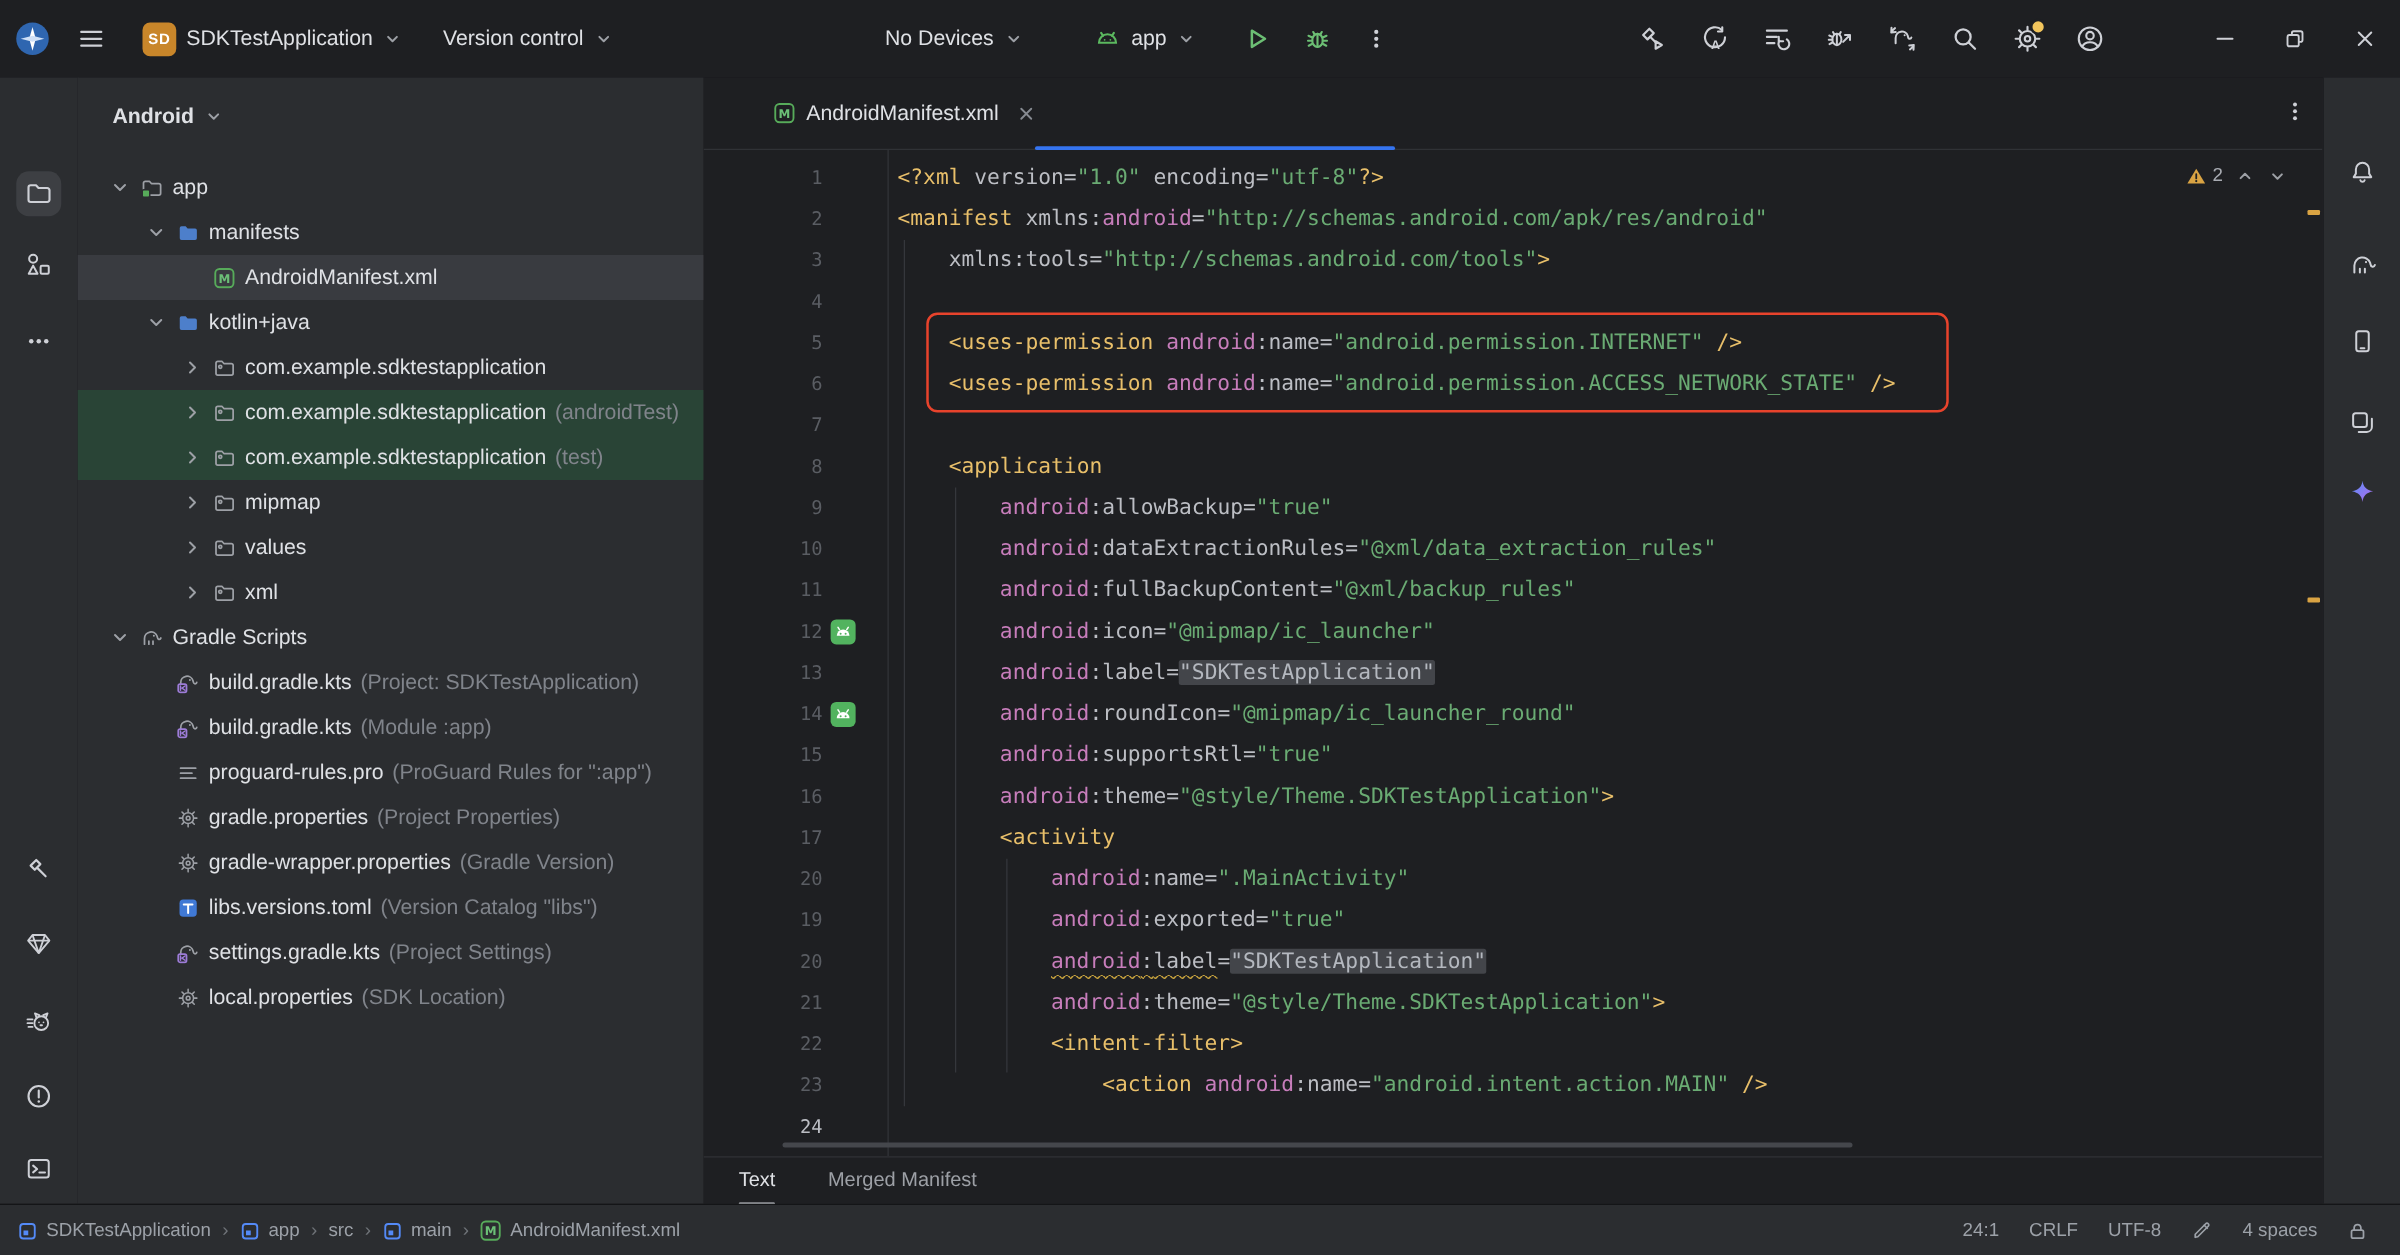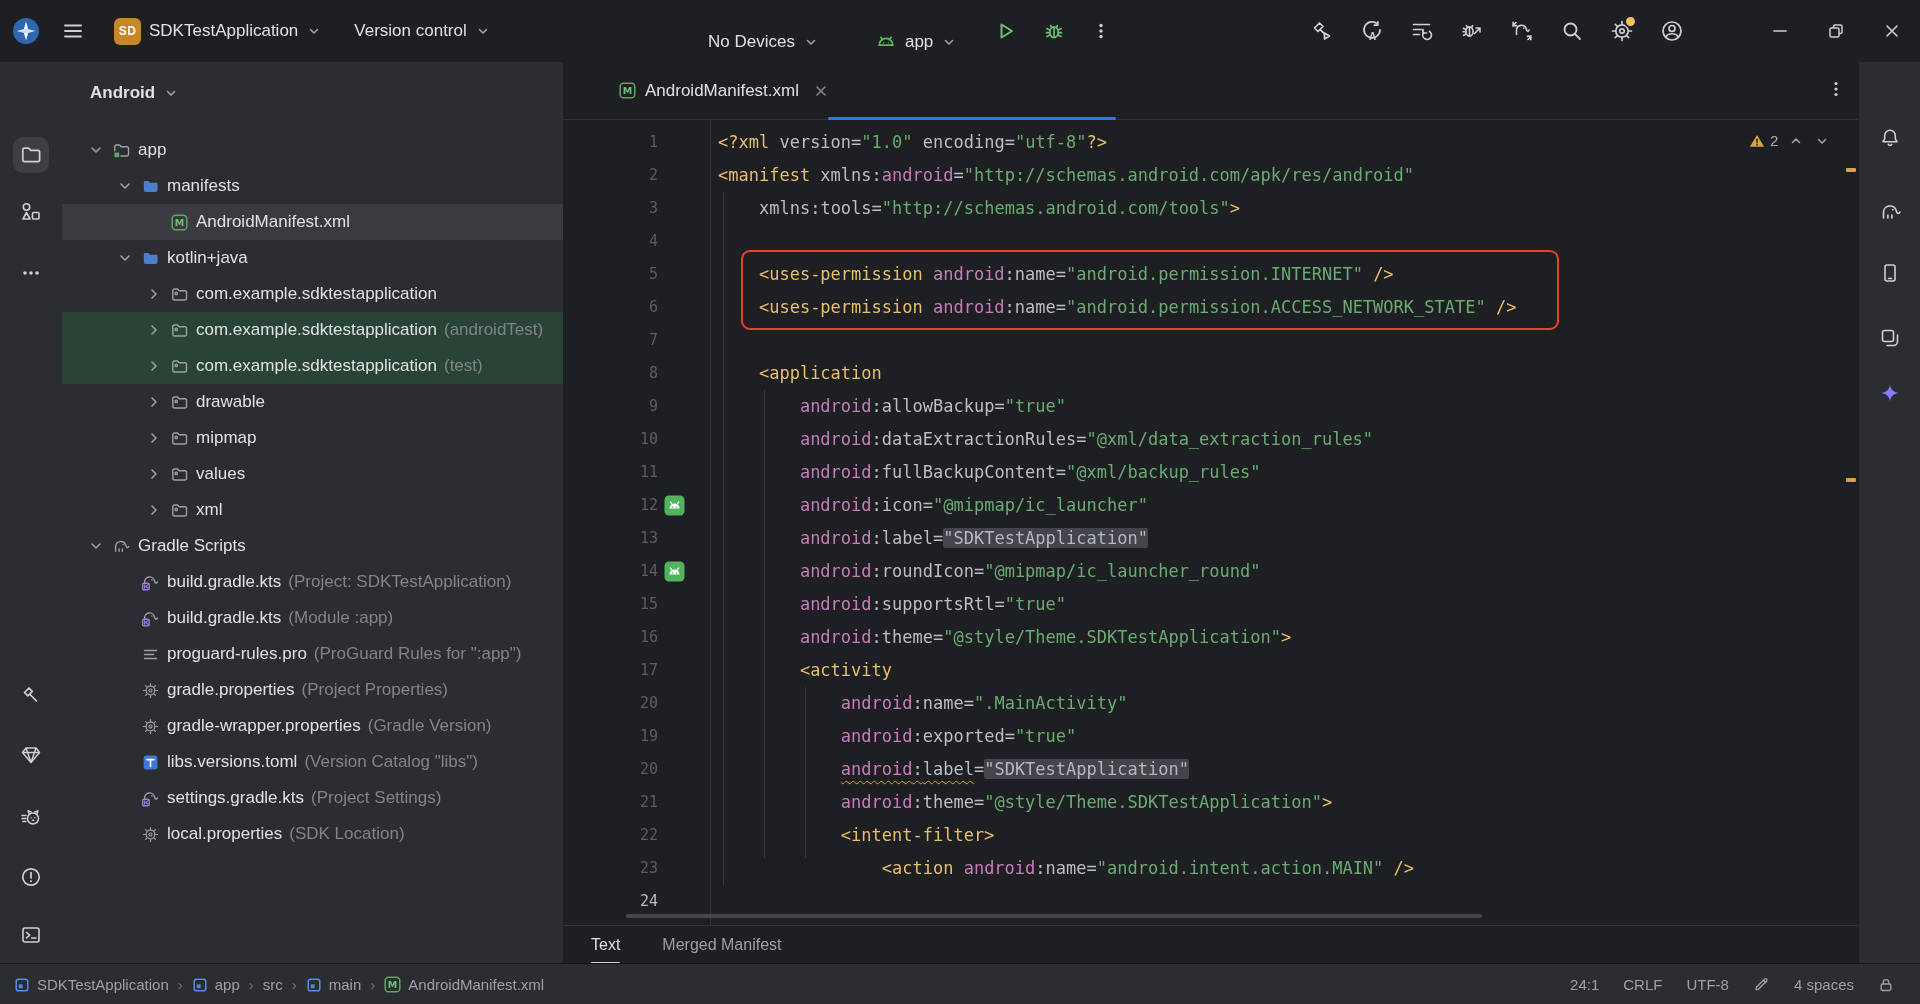--- a/index.html
+++ b/index.html
@@ -11,21 +11,21 @@
   svg{display:block;}
   .ic{color:#ced0d6;}
   .ic svg *{vector-effect:non-scaling-stroke;}
   
   .titlebar{left:0;top:0;width:1920px;height:62px;background:#1e1f22;border-bottom:1px solid #141517;}
   .tb-left{left:12px;top:0;height:62px;display:flex;align-items:center;gap:16px;}
   .tb-item{display:flex;align-items:center;gap:8px;height:40px;padding:0 8px;border-radius:8px;cursor:default;}
   .tb-label{font-size:17px;color:#dfe1e5;}
   .badge-sd{width:27px;height:27px;border-radius:6px;background:#c9862a;color:#fff;font-size:12px;font-weight:bold;
             display:flex;align-items:center;justify-content:center;letter-spacing:.5px;}
-  .tb-devices{left:700px;top:0;height:62px;display:flex;align-items:flex-end;gap:40px;}
+  .tb-devices{left:700px;top:0;height:62px;display:flex;align-items:center;gap:40px;}
   .tb-run{left:995px;top:0;height:62px;display:flex;align-items:center;gap:26px;}
   .tb-tools{right:236px;top:0;height:62px;display:flex;align-items:center;gap:26px;}
   .tb-window{right:0;top:0;height:62px;display:flex;align-items:center;}
   .winbtn{width:56px;height:62px;display:flex;align-items:center;justify-content:center;color:#ced0d6;}
   
   .left-rail{left:0;top:62px;width:62px;height:901px;background:#2b2d30;border-right:1px solid #1a1b1e;}
   .rail-btn{position:absolute;left:13px;width:36px;height:36px;border-radius:10px;display:flex;align-items:center;justify-content:center;color:#ced0d6;}
   .rail-btn.sel{background:#3d3f43;}
   
   .right-rail{left:1858px;top:62px;width:62px;height:901px;background:#2b2d30;border-left:1px solid #1a1b1e;}
@@ -411,34 +411,20 @@
             <svg width="16" height="16" viewBox="0 0 16 16" fill="none" stroke="#9da0a6" stroke-width="1.6" stroke-linecap="round" stroke-linejoin="round">
               <path d="M6 4 l4 4 -4 4"></path>
             </svg>
           </span>
           <span class="tree-ico">
             <svg width="17" height="17" viewBox="0 0 17 17" fill="none" stroke="#9da0a6" stroke-width="1.4" stroke-linejoin="round">
               <path d="M1.8 4.4 a1.4 1.4 0 0 1 1.4 -1.4 h3.3 l1.6 1.8 h6 a1.4 1.4 0 0 1 1.4 1.4 v6.4 a1.4 1.4 0 0 1 -1.4 1.4 H3.2 a1.4 1.4 0 0 1 -1.4 -1.4 z"></path>
               <circle cx="5.2" cy="7.4" r="1.2"></circle>
             </svg>
           </span>
-          <span>drawable</span>
-        </div>
-        <div class="tree-row" style="padding-left: 84px;">
-          <span class="chev-slot">
-            <svg width="16" height="16" viewBox="0 0 16 16" fill="none" stroke="#9da0a6" stroke-width="1.6" stroke-linecap="round" stroke-linejoin="round">
-              <path d="M6 4 l4 4 -4 4"></path>
-            </svg>
-          </span>
-          <span class="tree-ico">
-            <svg width="17" height="17" viewBox="0 0 17 17" fill="none" stroke="#9da0a6" stroke-width="1.4" stroke-linejoin="round">
-              <path d="M1.8 4.4 a1.4 1.4 0 0 1 1.4 -1.4 h3.3 l1.6 1.8 h6 a1.4 1.4 0 0 1 1.4 1.4 v6.4 a1.4 1.4 0 0 1 -1.4 1.4 H3.2 a1.4 1.4 0 0 1 -1.4 -1.4 z"></path>
-              <circle cx="5.2" cy="7.4" r="1.2"></circle>
-            </svg>
-          </span>
           <span>mipmap</span>
         </div>
         <div class="tree-row" style="padding-left: 84px;">
           <span class="chev-slot">
             <svg width="16" height="16" viewBox="0 0 16 16" fill="none" stroke="#9da0a6" stroke-width="1.6" stroke-linecap="round" stroke-linejoin="round">
               <path d="M6 4 l4 4 -4 4"></path>
             </svg>
           </span>
           <span class="tree-ico">
             <svg width="17" height="17" viewBox="0 0 17 17" fill="none" stroke="#9da0a6" stroke-width="1.4" stroke-linejoin="round">

